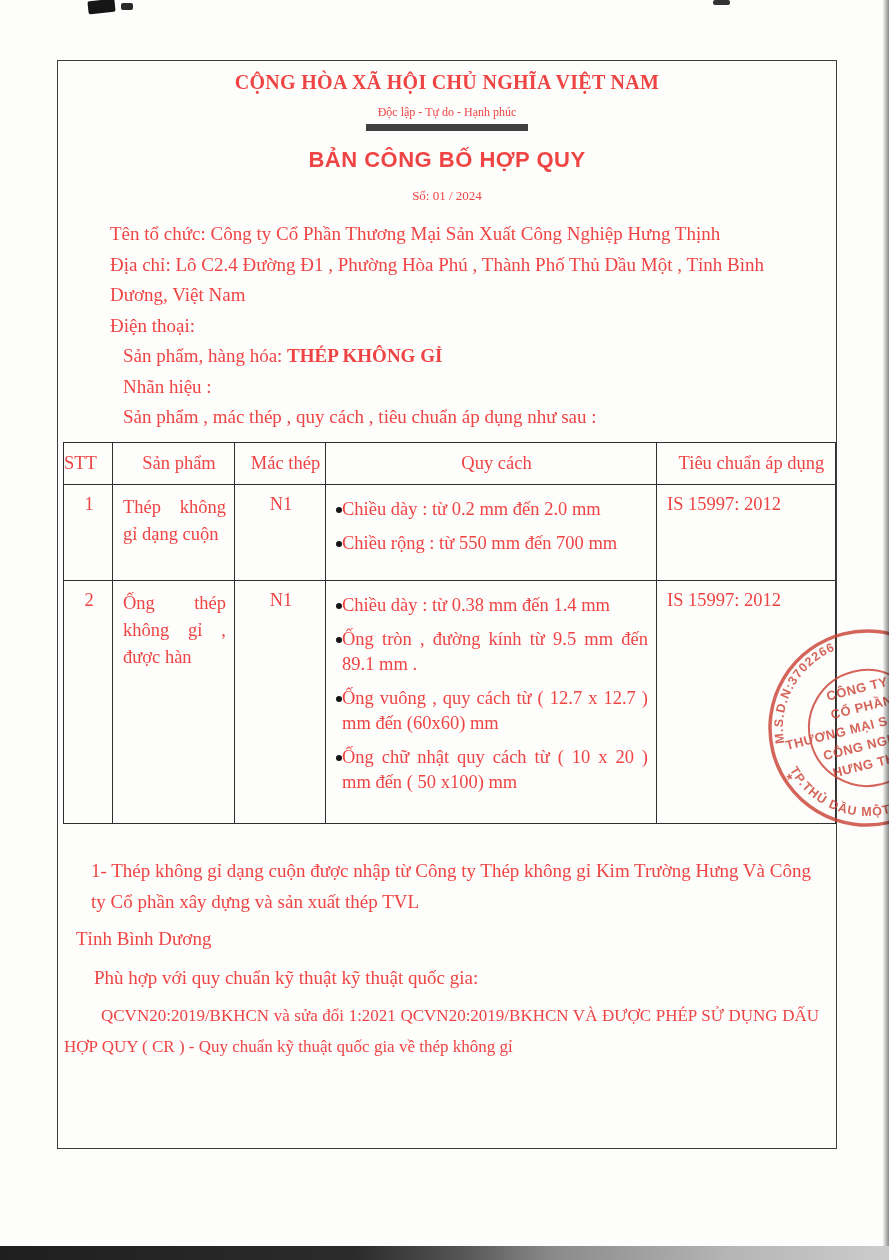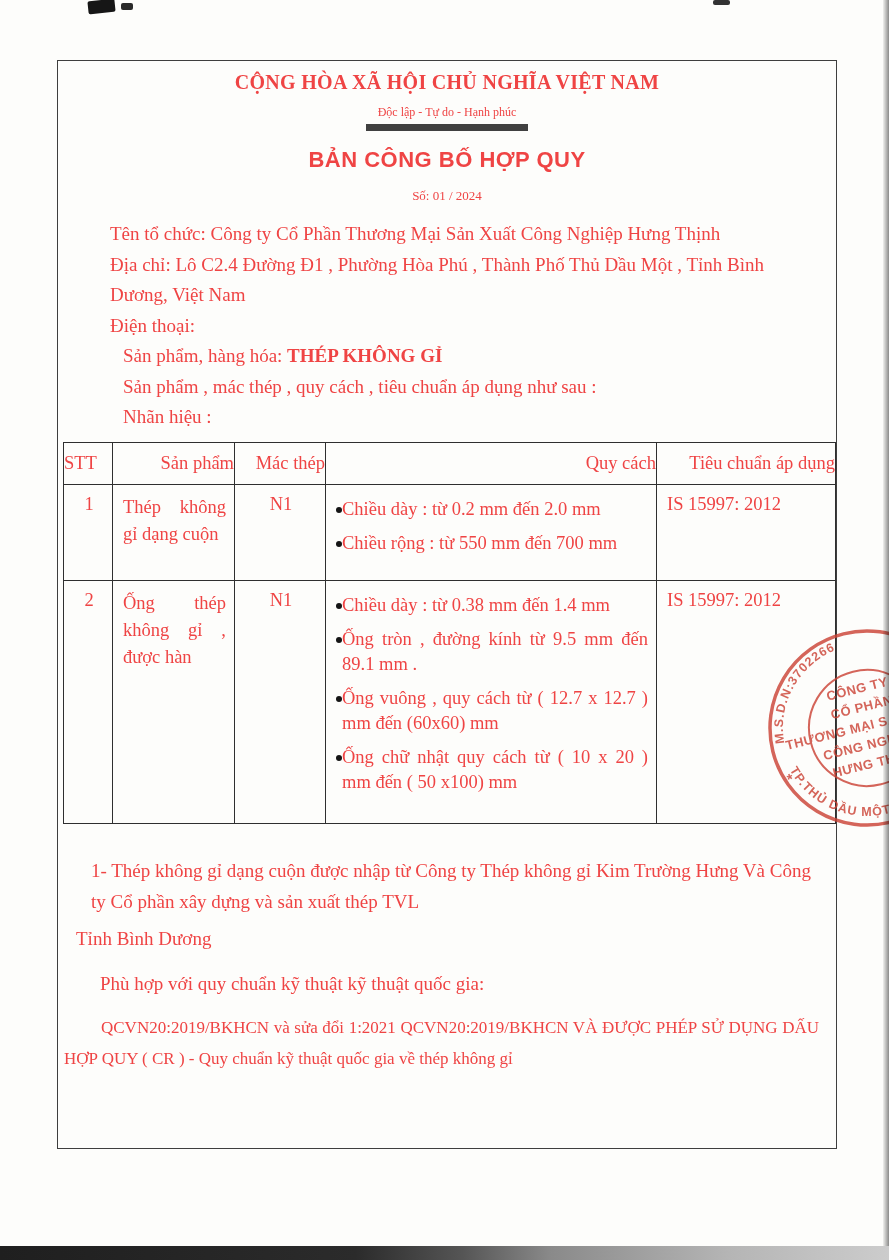--- a/index.html
+++ b/index.html
@@ -24,38 +24,38 @@
   .doc-number { position: absolute; top: 127px; left: 0; right: 0; text-align: center; font-size: 13px; }
 
   .info { position: absolute; top: 158px; left: 15px; right: 16px; font-size: 19px; line-height: 30.5px; margin-left: 37px; }
   .indent { padding-left: 13px; }
   .bold { font-weight: bold; }
 
   .spec-table { position: absolute; top: 381px; left: 5px; width: 772px;
     border-collapse: collapse; table-layout: fixed; font-size: 18.5px; }
   .spec-table th, .spec-table td { border: 1px solid #2f2f2f; font-weight: normal; }
   .spec-table thead tr { height: 42px; }
-  .spec-table th { vertical-align: middle; text-align: right; padding: 0 0 0 11px; }
+  .spec-table th { vertical-align: middle; text-align: center; padding: 0 0 0 11px; }
   .spec-table th.c-stt { text-align: left; padding: 0; }
   .spec-table td { vertical-align: top; padding: 9px 8px 8px 10px; }
   tr.row-1 { height: 96px; } tr.row-2 { height: 243px; }
   .cell-stt { text-align: center; }
   .cell-product { text-align: justify; padding-right: 12px; line-height: 27px; }
   .cell-grade { text-align: center; }
   .cell-specs { padding: 6px 12px 4px 18px; }
   .cell-specs ul { margin: 0; padding: 0; list-style: none; }
   .cell-specs li { display: flex; margin: 3px 0 9px; text-align: justify; line-height: 25px; }
   .bullet-dot { flex: 0 0 auto; width: 6px; height: 6px; border-radius: 50%; background: #151515; margin-top: 10px; }
   .cell-standard { padding-left: 9px; }
 
   .notes { position: absolute; top: 795px; left: 6px; right: 17px; font-size: 19px; line-height: 30.5px; }
   .note-1 { padding-left: 27px; margin: 0 0 7px; }
   .note-2 { padding-left: 53px; text-indent: -26px; margin: 0 0 4px; }
   .province { padding-left: 9px; margin: 3px; }
-  .conf-intro { padding-left: 22px; margin: 14px; }
+  .conf-intro { padding-left: 22px; margin: 8px; }
   .conf-detail { margin: 0; text-indent: 37px; text-align: justify; font-size: 17px; }
 
   .stamp { position: absolute; left: 757px; top: 618px; width: 220px; height: 220px;
     transform: rotate(-14deg); opacity: .82; pointer-events: none; }
   .stamp circle { fill: none; stroke: var(--stamp-color); }
   .ring-outer { stroke-width: 3.5px; }
   .ring-inner { stroke-width: 2px; }
   .stamp text { fill: var(--stamp-color); font-family: "Liberation Sans", sans-serif; font-weight: bold; }
   .stamp-line { font-size: 13px; text-anchor: middle; letter-spacing: .5px; }
   .stamp-arc { font-size: 12.5px; letter-spacing: 1px; }
@@ -82,22 +82,22 @@
       <span class="motto">Độc lập - Tự do - Hạnh phúc</span>
     </div>
     <div class="doc-title">BẢN CÔNG BỐ HỢP QUY</div>
     <div class="doc-number">Số: 01 / 2024</div>
 
     <div class="info">
       <div>Tên tổ chức: Công ty Cổ Phần Thương Mại Sản Xuất Công Nghiệp Hưng Thịnh</div>
       <div>Địa chỉ: Lô C2.4 Đường Đ1 , Phường Hòa Phú , Thành Phố Thủ Dầu Một , Tỉnh Bình Dương, Việt Nam</div>
       <div>Điện thoại:</div>
       <div class="indent"><span>Sản phẩm, hàng hóa: </span><span class="bold">THÉP KHÔNG GỈ</span></div>
+      <div class="indent">Nhãn hiệu :</div>
       <div class="indent">Sản phẩm , mác thép , quy cách , tiêu chuẩn áp dụng như sau :</div>
-      <div class="indent">Nhãn hiệu :</div>
     </div>
 
     <table class="spec-table">
       <colgroup>
         <col style="width:49px">
           <col style="width:122px">
           <col style="width:91px">
           <col style="width:331px">
           <col style="width:179px">
       </colgroup>

